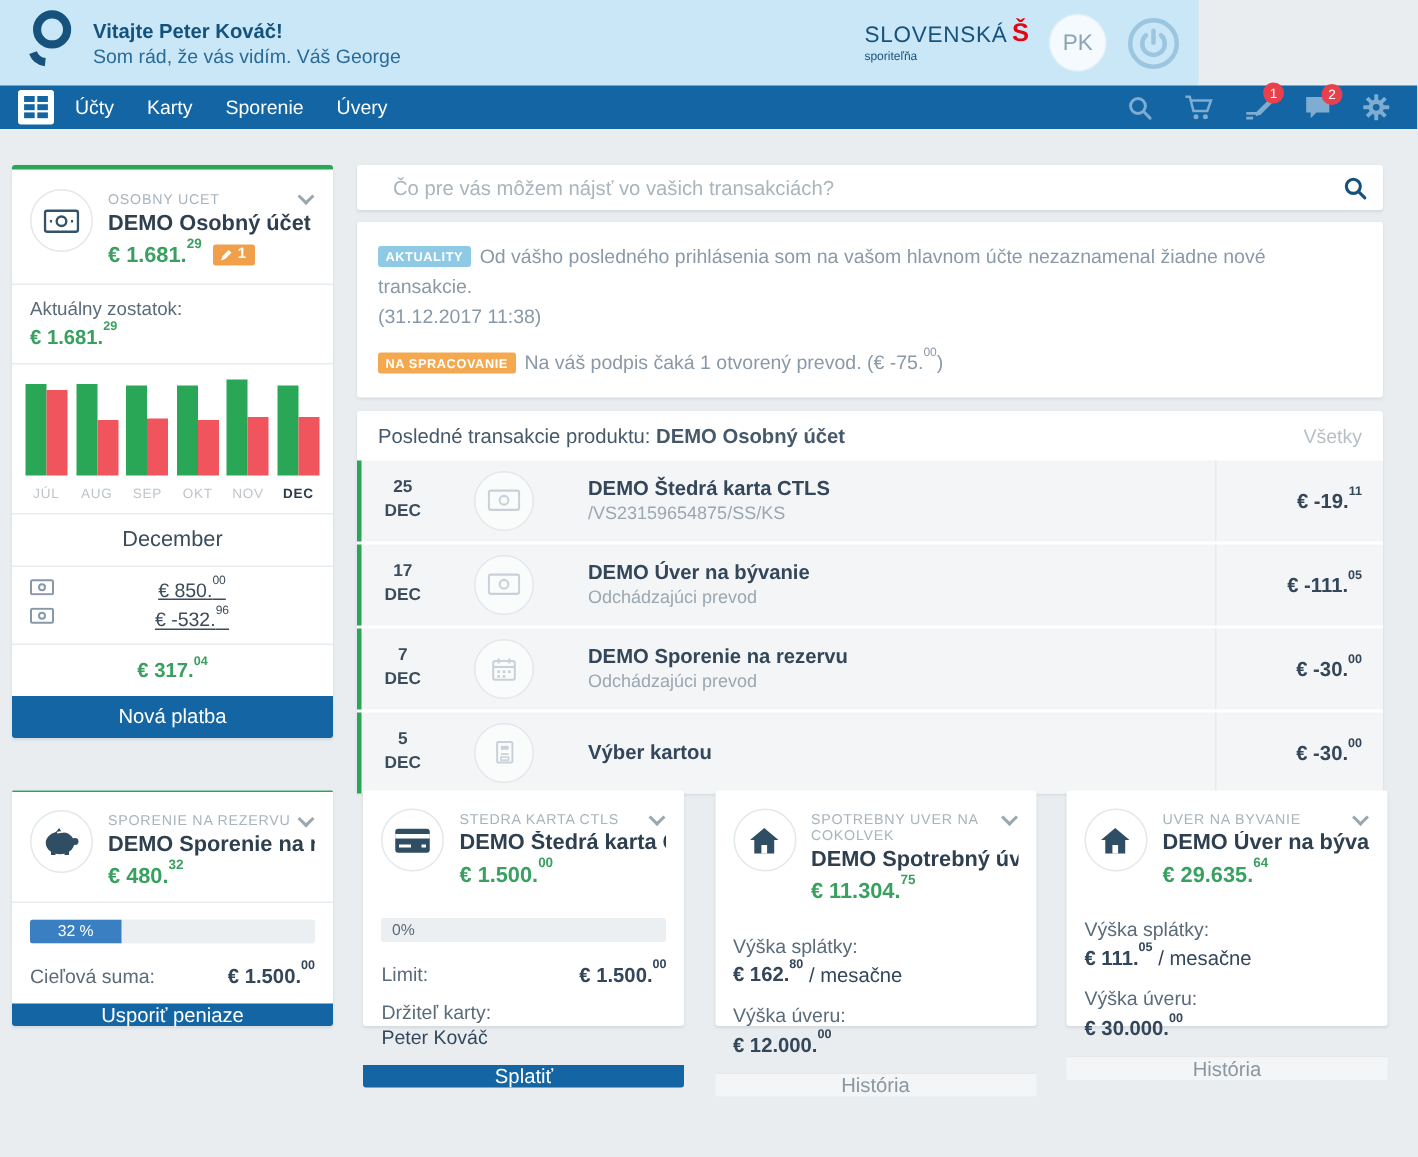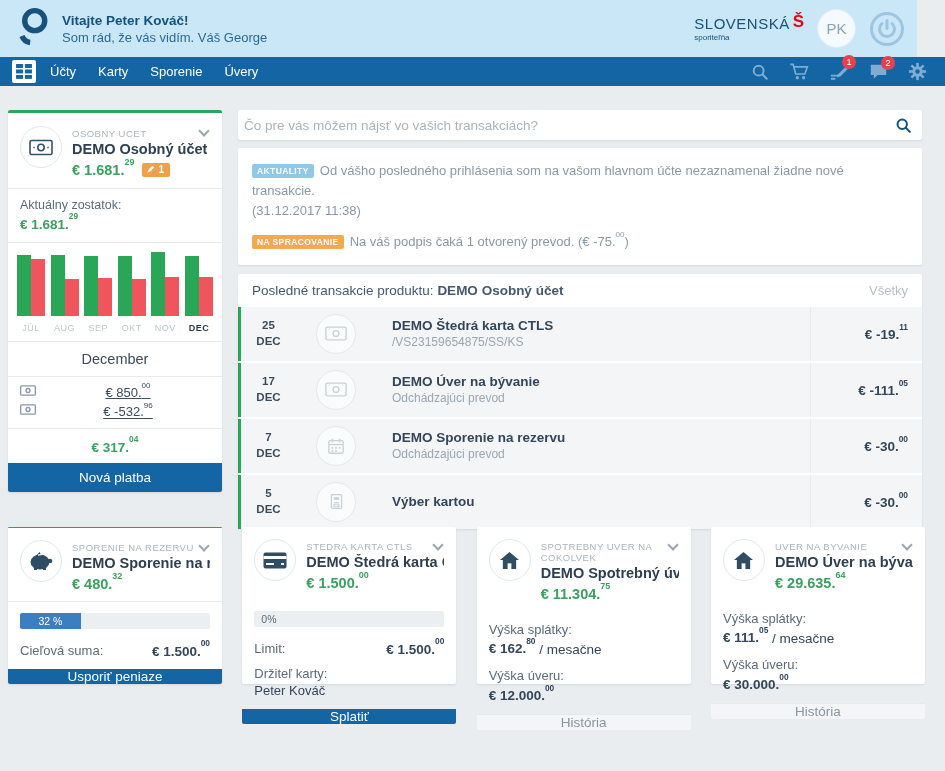--- a/index.html
+++ b/index.html
@@ -1,21 +1,21 @@
 <!DOCTYPE html>
 <html><head>
 <meta charset="utf-8">
 <style>
   * { margin:0; padding:0; box-sizing:border-box; }
   html,body { background:#e9edf0; }
   body { font-family:"Liberation Sans", sans-serif; color:#3b4c5c; }
   .page { position:relative; width:945px; height:771px; background:#e9edf0; overflow:hidden; }
 
   
-  .topbar { position:absolute; top:0; left:0; width:917px; height:57px; background:#c9e7f6; display:flex; align-items:center; }
+  .topbar { position:absolute; top:0; left:0; width:799px; height:57px; background:#c9e7f6; display:flex; align-items:center; }
   .george-logo { margin:0 10px 0 12px; }
   .greet-title { font-size:13.5px; font-weight:bold; color:#14527e; }
   .greet-sub { font-size:13px; color:#2a6a97; margin-top:2px; }
   .topbar-right { margin-left:auto; display:flex; align-items:center; }
   .brand { text-align:left; margin-right:14px; }
   .brand-line { display:flex; align-items:flex-start; }
   .brand-name { font-size:15px; font-weight:normal; color:#17527d; letter-spacing:.5px; }
   .brand-mark { color:#e30613; font-weight:bold; font-size:17px; line-height:14px; margin-left:3px; }
   .brand-sub { font-size:8px; color:#17527d; margin-top:1px; }
   .avatar { width:37px; height:37px; border-radius:50%; background:#f4fafd; color:#8ba4b5; font-size:15px; display:flex; align-items:center; justify-content:center; margin-right:14px; box-shadow:0 0 0 1px #dceef8; }
@@ -61,21 +61,21 @@
   .mrow { display:flex; align-items:flex-start; padding:2px 12px;text-decoration:underline; }
   .mrow .mico { width:26px; color:#8799a9; display:flex; }
   .mrow .mval { flex:1; text-align:center; font-size:13px; color:#3b4c5c; }
   .mnet { text-align:center; font-size:13.5px; font-weight:bold; padding:9px 0; }
   .btn-primary { background:#1365a4; color:#fff; border:none; width:100%; height:34px; font-size:13.5px; font-family:inherit; border-radius:0 0 2px 2px; cursor:pointer; }
   .sidebar .btn-primary { margin-top:auto; }
 
   
   .main { position:absolute; left:238px; top:110px; width:684px; }
   .searchbar { background:#fff; border-radius:2px; height:30px; display:flex; align-items:center; box-shadow:0 1px 2px rgba(60,80,100,.12); }
-  .searchbar input { flex:1; border:none; outline:none; font-size:13.5px; padding:0 6px; color:#3b4c5c; font-family:inherit; background:transparent; }
+  .searchbar input { flex:1; border:none; outline:none; font-size:13.5px; padding:0 24px; color:#3b4c5c; font-family:inherit; background:transparent; }
   .searchbar input::placeholder { color:#a9b4bc; }
   .search-btn { color:#14527e; padding:0 10px; display:flex; cursor:pointer; }
   .notes { margin-top:8px; padding:13px 14px 12px 14px; }
   .note { font-size:13px; color:#8a99a8; line-height:1.55; }
   .note + .note { margin-top:11px; }
   .nbadge { color:#fff; font-size:8.5px; font-weight:bold; letter-spacing:.4px; padding:2px 5px 2px 5px; border-radius:2px; margin-right:6px; position:relative; top:-1px; }
   .trx-card { margin-top:9px; }
   .trx-head { display:flex; align-items:center; padding:9px 14px; font-size:13.5px; color:#45596b; }
   .trx-all { margin-left:auto; color:#b6bfc7; font-size:13px; cursor:pointer; }
   .trx-row { display:flex; align-items:center; background:#f4f5f6; border-left:3px solid #2aa657; margin-bottom:2px; height:54px; cursor:pointer;gap:20px; }

